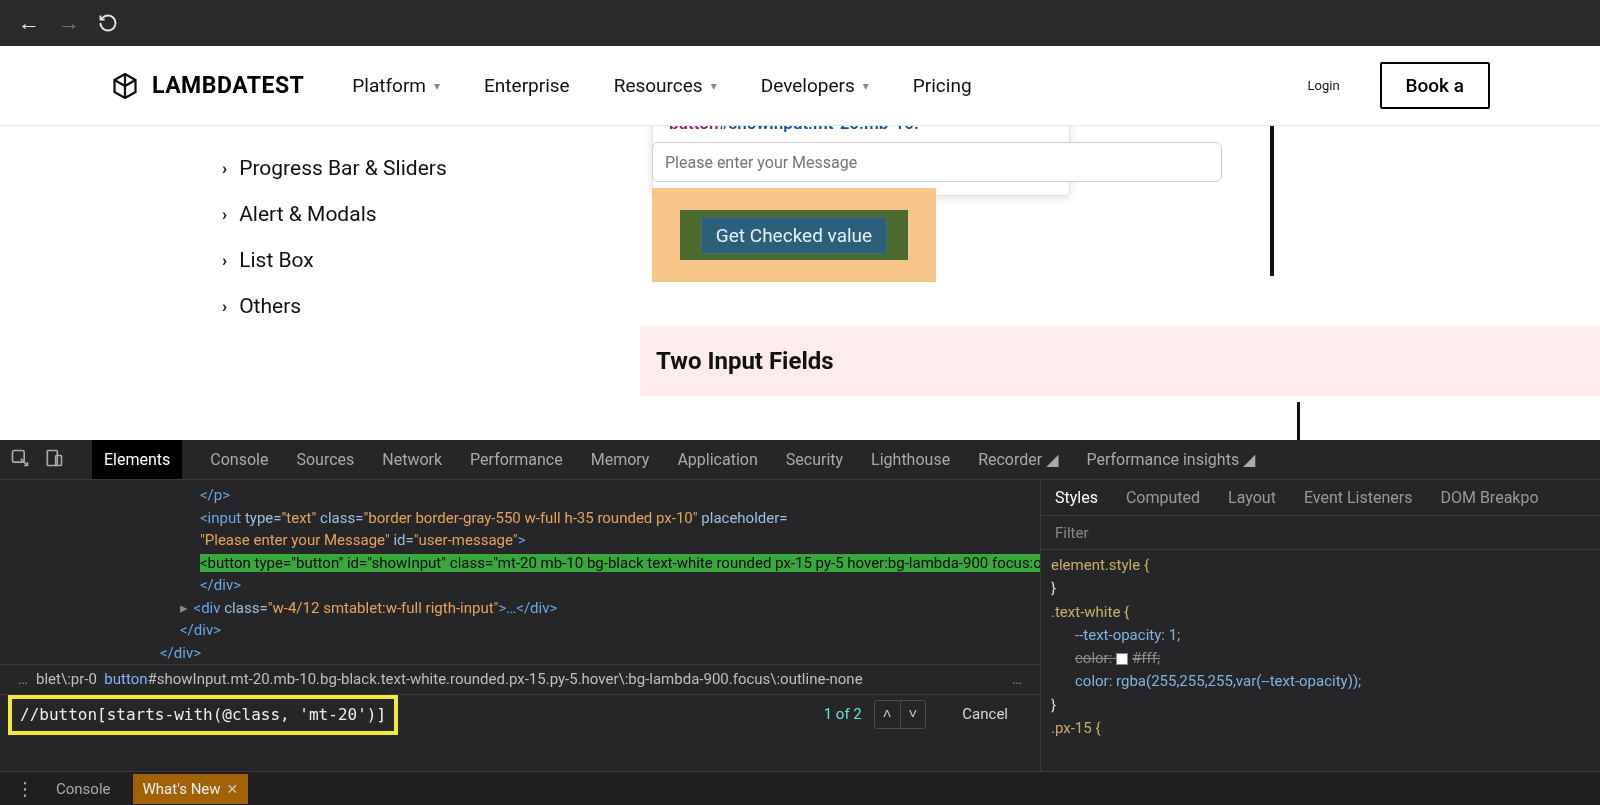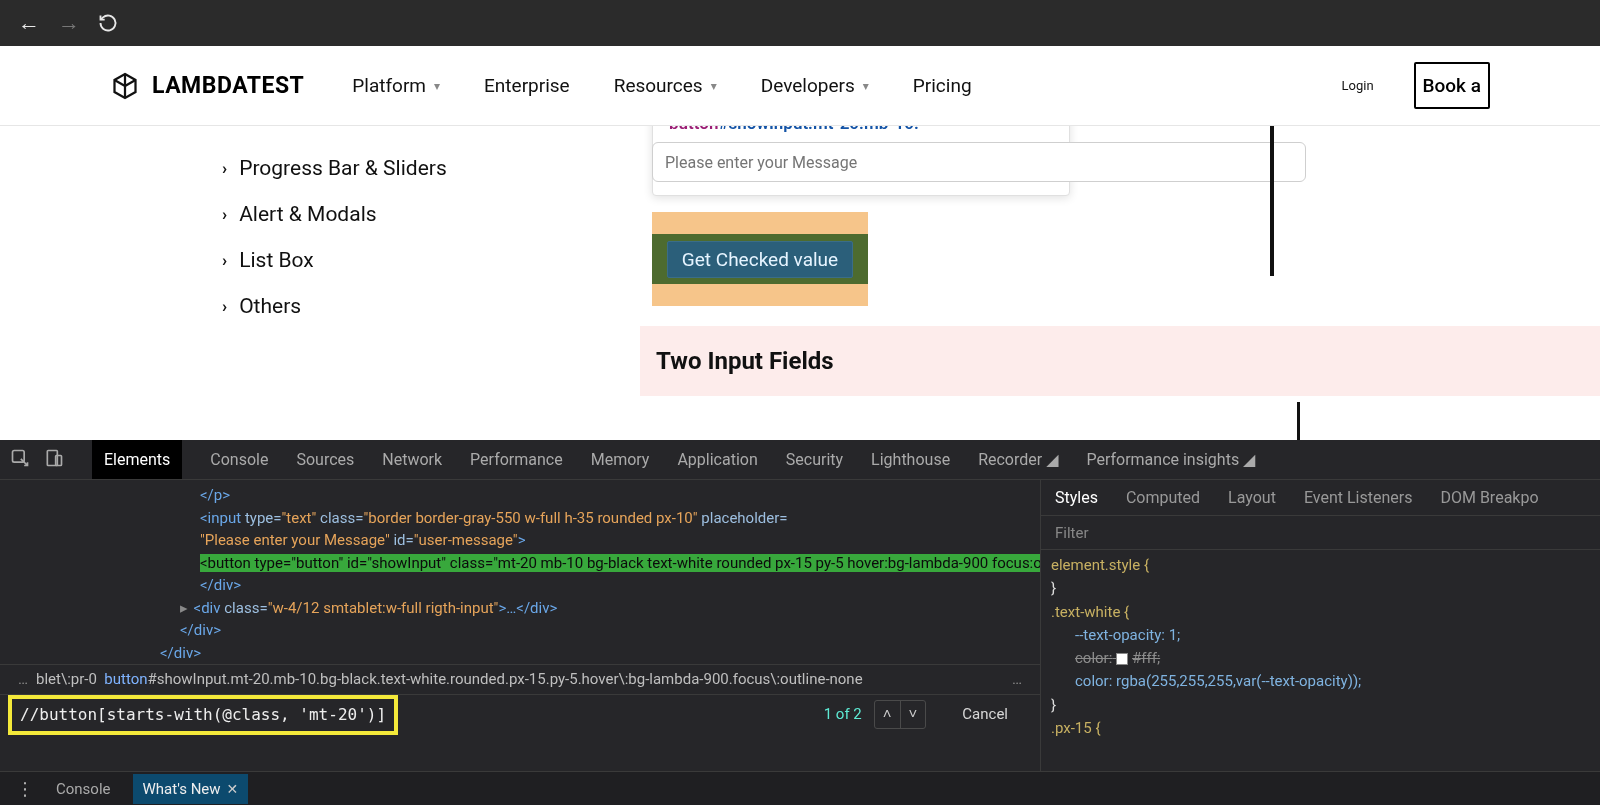--- a/index.html
+++ b/index.html
@@ -16,32 +16,32 @@
 
   
   .site-header { background: #fff; border-bottom: 1px solid #e6e6e6; height: 80px; display: flex; align-items: center; padding: 0 110px 0 110px; }
   .logo { display: flex; align-items: center; gap: 12px; font-weight: 700; font-size: 23px; letter-spacing: 0.5px; }
   .logo-mark { width: 30px; height: 30px; }
   .main-nav { margin-left: 48px; display: flex; gap: 44px; }
   .nav-item { color: #111; font-size: 19px; display: flex; align-items: center; gap: 8px; cursor: pointer; }
   .chev { font-size: 12px; color: #888; }
   .header-right { margin-left: auto; display: flex; align-items: center; gap: 40px; }
   .login { font-size: 13px; color: #111; cursor: pointer; }
-  .book-btn { border: 2px solid #000; padding: 10px 7px; border-radius: 2px; font-size: 19px; font-weight: 500; }
+  .book-btn { border: 2px solid #000; padding: 10px 24px; border-radius: 2px; font-size: 19px; font-weight: 500; }
 
   
   .page-body { flex: 1; position: relative; background: #fff; overflow: hidden; }
   .sidebar-list { position: absolute; left: 222px; top: 30px; display: flex; flex-direction: column; gap: 22px; }
   .side-item { font-size: 21px; color: #111; display: flex; align-items: center; gap: 12px; cursor: pointer; }
   .side-item .care { font-weight: 700; font-size: 17px; color: #111; }
 
   .main-col { position: absolute; left: 640px; top: 0; right: 0; }
   .input-box-wrap { position: absolute; left: 12px; top: 16px; }
-  .text-input { width: 654px; height: 40px; border: 1px solid #cfcfcf; border-radius: 6px; padding: 0 12px; font-size: 16px; }
-  .orange-pad { position: absolute; left: 12px; top: 62px; width: 216px; height: 94px; background: #f6c58a; display: flex; align-items: center; justify-content: center; margin-top: 24px; }
+  .text-input { width: 570px; height: 40px; border: 1px solid #cfcfcf; border-radius: 6px; padding: 0 12px; font-size: 16px; }
+  .orange-pad { position: absolute; left: 12px; top: 62px; width: 284px; height: 94px; background: #f6c58a; display: flex; align-items: center; justify-content: center; }
   .green-pad { width: 228px; height: 50px; background: #4d6b2f; display: flex; align-items: center; justify-content: center; }
   .checked-btn { background: #2b5f7a; color: #e6f4ff; padding: 6px 14px; font-size: 19px; border: 1px solid #3a6d88; border-radius: 2px; }
 
   .tooltip-pop { position: absolute; left: 12px; top: -26px; background: #fff; border: 1px solid #e0e0e0; border-radius: 4px; padding: 10px 16px; box-shadow: 0 2px 10px rgba(0,0,0,0.12); min-width: 418px; }
   .tooltip-sel { color: #333; font-size: 17px; line-height: 1.45; font-family: ui-monospace, Menlo, monospace; }
   .tooltip-sel .tag { color: #9b1e75; font-weight: 600; }
   .tooltip-sel .rest { color: #1353a6; font-weight: 600; }
   .tooltip-dim { position: absolute; right: 14px; top: 10px; color: #5f5f5f; font-size: 16px; }
 
   .vr { position: absolute; left: 630px; top: 0; width: 4px; height: 150px; background: #111; }
@@ -90,21 +90,21 @@
   .sp-body { padding: 4px 10px; font-family: ui-monospace, Menlo, Consolas, monospace; font-size: 15px; line-height: 1.55; color: #ddd; }
   .sp-body .sel { color: #c7b062; }
   .sp-body .brace { color: #ddd; }
   .sp-body .prop { color: #7fb3e0; padding-left: 24px; }
   .sp-body .swatch { display: inline-block; width: 12px; height: 12px; background: #fff; border: 1px solid #888; vertical-align: middle; margin-right: 4px; }
   .sp-body .strike { text-decoration: line-through; color: #8c8c8c; }
 
   .drawer { display: flex; align-items: center; height: 34px; background: #1f1f22; padding-left: 16px; gap: 22px; border-top: 1px solid #3a3a3a; }
   .drawer .kebab { color: #bbb; font-size: 18px; }
   .drawer .dtab { color: #aaa; font-size: 15px; }
-  .drawer .dtab.active { background: #0c4a6e; color: #eee; padding: 6px 10px; }
+  .drawer .dtab.active { background: #a16207; color: #eee; padding: 6px 10px; }
   .drawer .close { color: #ccc; font-size: 14px; padding-left: 6px; }
 </style>
 </head>
 <body>
 
 <div class="browser-bar">
   <span class="nav-btn">←</span>
   <span class="nav-btn dim">→</span>
   <span class="nav-btn">
     <svg width="20" height="20" viewBox="0 0 24 24" fill="none" stroke="#e8e8e8" stroke-width="2.2">

